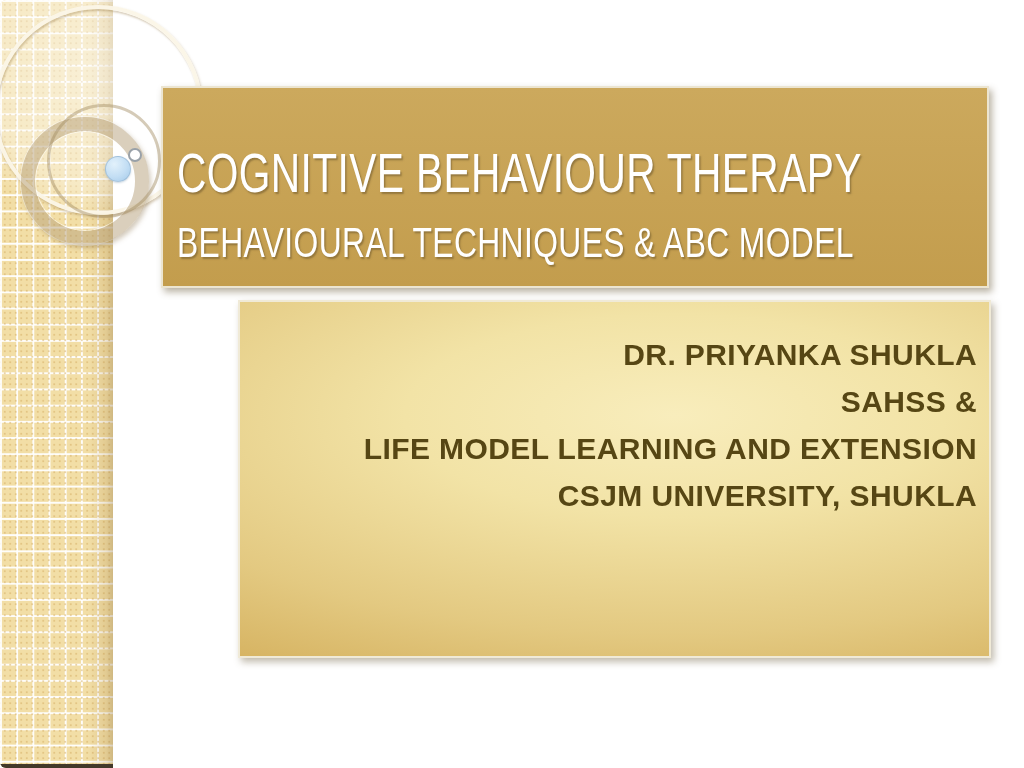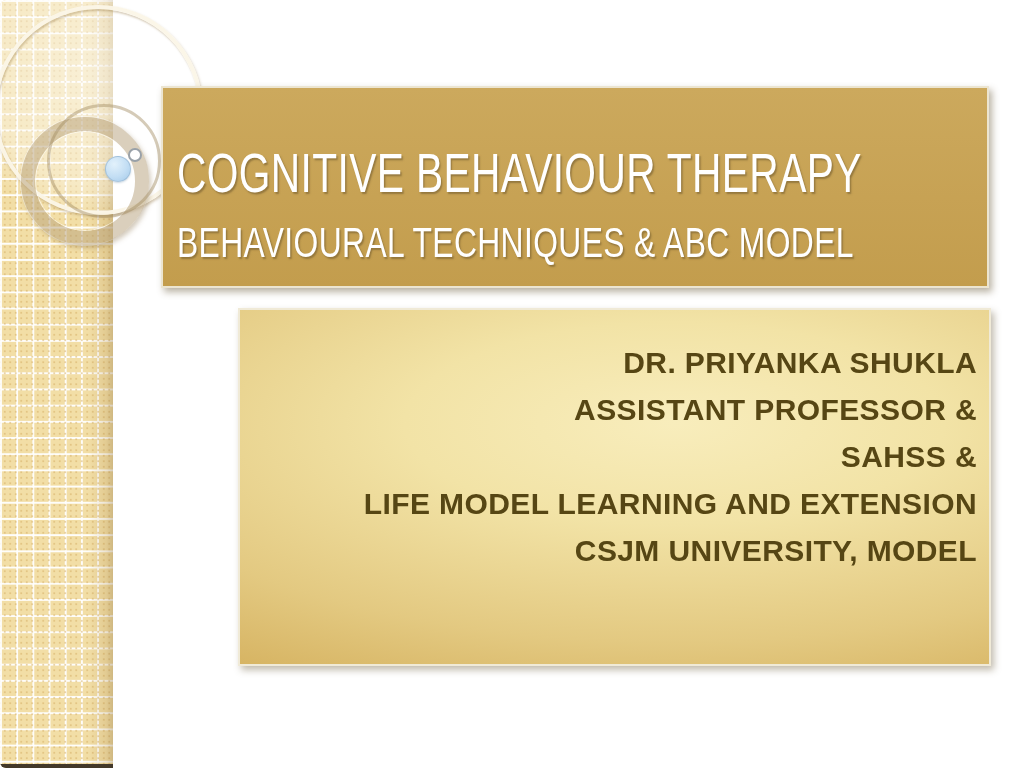--- a/index.html
+++ b/index.html
@@ -67,21 +67,21 @@
     display:inline-block;transform-origin:left bottom;
     text-shadow:2px 2px 2px rgba(108,86,44,0.55);
     letter-spacing:0.5px;
   }
   .title-line1{line-height:62px;}
   .title-line1 span{font-size:55px;transform:scaleX(0.74);}
   .title-line2{line-height:48px;}
   .title-line2 span{font-size:43px;transform:scaleX(0.74);}
   
   .subtitle-box{
-    position:absolute;left:238px;top:308px;width:753px;height:358px;box-sizing:border-box;
+    position:absolute;left:238px;top:300px;width:753px;height:358px;box-sizing:border-box;
     background:radial-gradient(120% 95% at 58% 32%, #f8edbc 0%, #f2e3a6 30%, #e3c981 65%, #cfa750 100%);
     border:2px solid #f0ead7;
     box-shadow:3px 4px 7px rgba(100,85,50,0.40);
     padding:29px 12px 0 0;
     text-align:right;
   }
   .sub-line{
     font-size:30px;line-height:47px;font-weight:bold;color:#564614;
     letter-spacing:0.4px;white-space:nowrap;
   }
@@ -107,19 +107,18 @@
     <div class="title-line title-line1">
       <span>COGNITIVE BEHAVIOUR THERAPY</span>
     </div>
     <div class="title-line title-line2">
       <span>BEHAVIOURAL TECHNIQUES &amp; ABC MODEL</span>
     </div>
   </div>
 
   <div class="subtitle-box">
     <div class="sub-line">DR. PRIYANKA SHUKLA</div>
-    <div class="sub-line">ASSISTANT PROFESSOR &amp;</div>
     <div class="sub-line">SAHSS &amp;</div>
     <div class="sub-line">LIFE MODEL LEARNING AND EXTENSION</div>
-    <div class="sub-line">CSJM UNIVERSITY, MODEL</div>
+    <div class="sub-line">CSJM UNIVERSITY, SHUKLA</div>
   </div>
 
 </div>
 
 </body></html>

